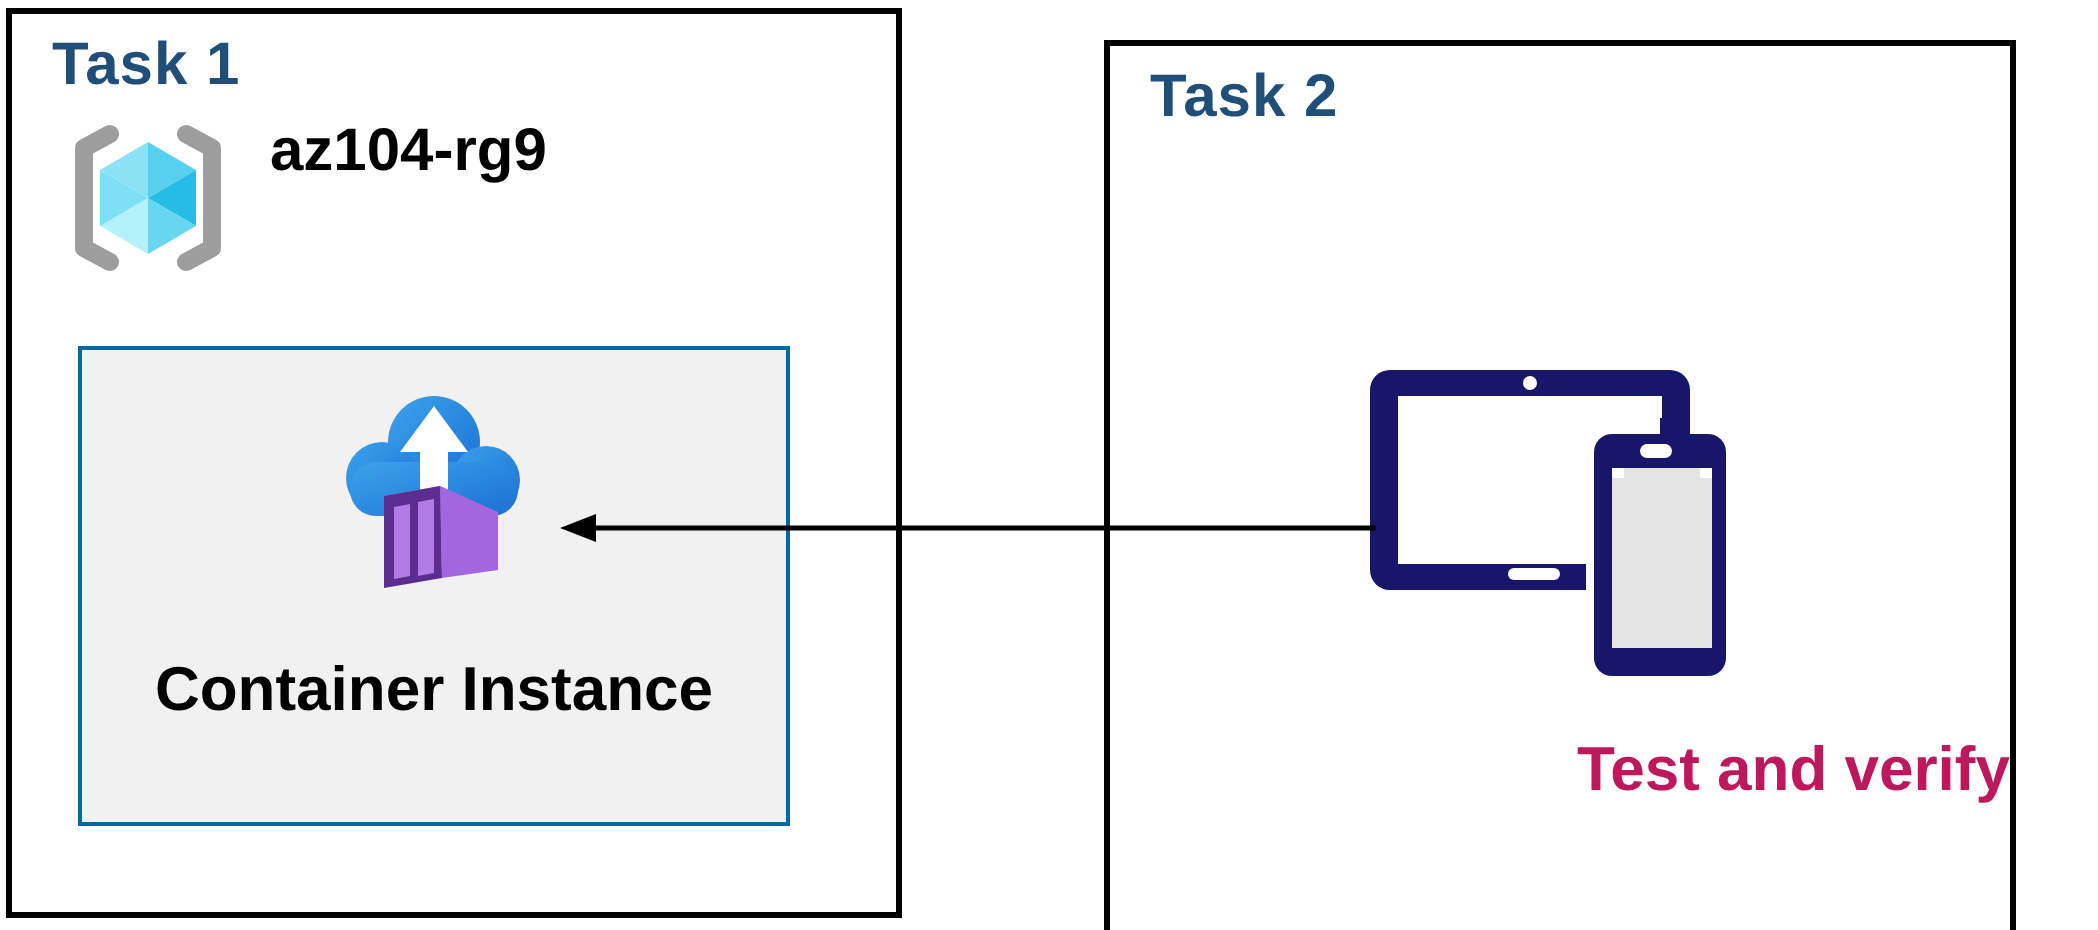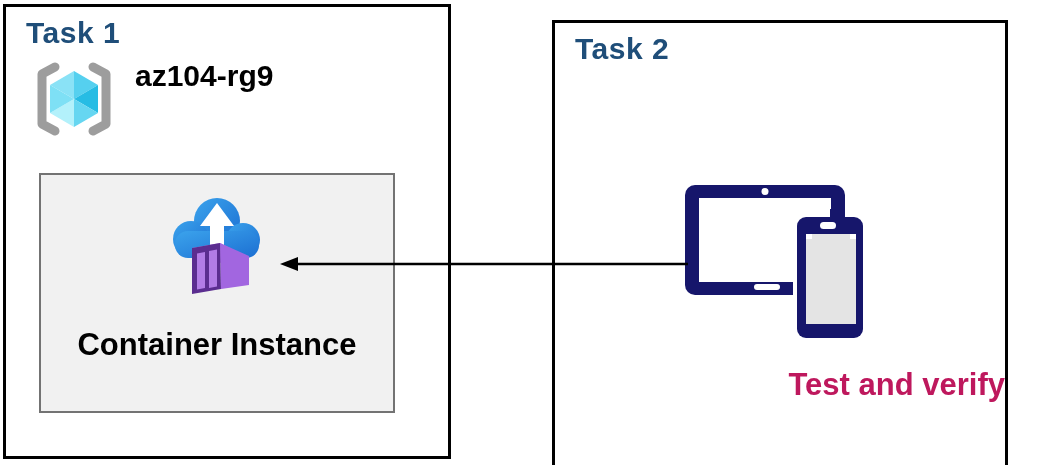--- a/index.html
+++ b/index.html
@@ -8,21 +8,21 @@
 
   .task-box { position:absolute; background:#ffffff; border:3px solid #000000; }
   #task1-box { left:3px;  top:4px; width:448px; height:455px; }
   #task2-box { left:552px; top:20px; width:456px; height:455px; }
 
   .task-title { position:absolute; left:20px; top:9px; font-size:30px; font-weight:700; color:#1F4E79; letter-spacing:0.5px; }
 
   .rg-row { position:absolute; left:27px; top:52px; display:flex; align-items:flex-start; gap:20px; }
   .rg-name { font-size:30px; font-weight:700; color:#000000; }
 
-  .inner-box { position:absolute; left:33px; top:166px; width:356px; height:240px; background:#F1F1F1; border:2px solid #737373; }
+  .inner-box { position:absolute; left:33px; top:166px; width:356px; height:240px; background:#F1F1F1; border:2px solid #0369a1; }
   .ci-icon { position:absolute; left:126px; top:16px; }
   .ci-label { position:absolute; left:0; right:0; top:152px; text-align:center; font-size:31px; font-weight:700; color:#000000; }
 
   .devices-icon { position:absolute; left:118px; top:156px; }
   .t2-caption { position:absolute; left:0; right:0; top:344px; text-align:right; font-size:31px; font-weight:700; color:#be185d; }
 
   .arrow-connector { position:absolute; left:276px; top:253px; }
 </style>
 </head>
 <body>

